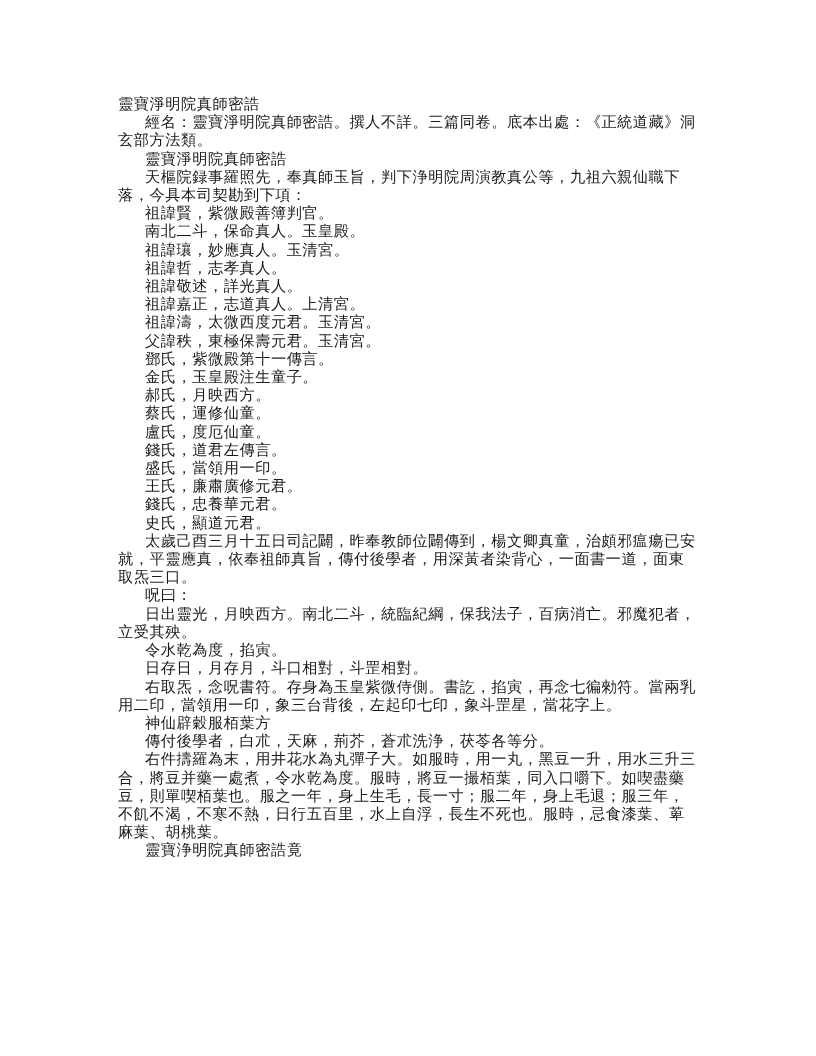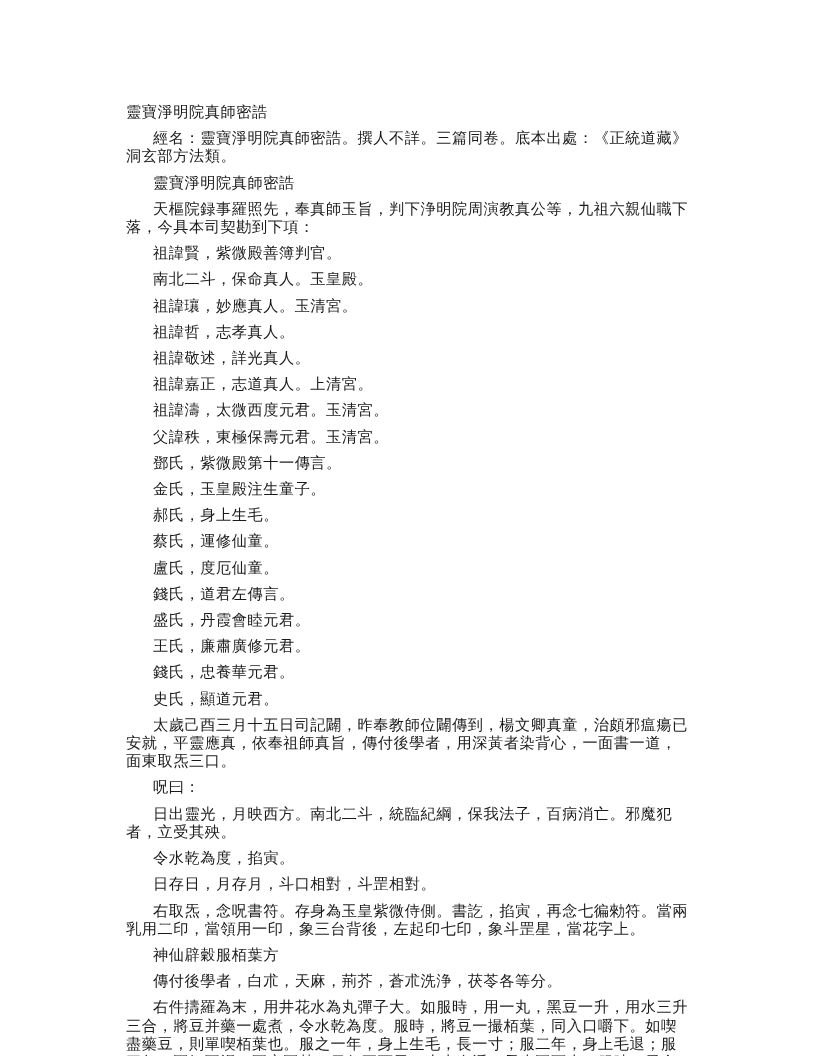--- a/index.html
+++ b/index.html
@@ -18,21 +18,21 @@
     .page {
       position: absolute;
       left: 118px;
       top: 95px;
       width: 582px;
       font-size: 15.2px;
       line-height: 18.2px;
       letter-spacing: 0.55px;
     }
     .line {
-      margin: 8px;
+      margin: 0;
       padding: 0;
       white-space: normal;
       word-break: break-all;
     }
     .indent {
       text-indent: 27px;
     }
     .title {
       text-indent: 0;
     }
@@ -48,25 +48,25 @@
   <p class="line indent">祖諱賢，紫微殿善簿判官。</p>
   <p class="line indent">南北二斗，保命真人。玉皇殿。</p>
   <p class="line indent">祖諱瓖，妙應真人。玉清宮。</p>
   <p class="line indent">祖諱哲，志孝真人。</p>
   <p class="line indent">祖諱敬述，詳光真人。</p>
   <p class="line indent">祖諱嘉正，志道真人。上清宮。</p>
   <p class="line indent">祖諱濤，太微西度元君。玉清宮。</p>
   <p class="line indent">父諱秩，東極保壽元君。玉清宮。</p>
   <p class="line indent">鄧氏，紫微殿第十一傳言。</p>
   <p class="line indent">金氏，玉皇殿注生童子。</p>
-  <p class="line indent">郝氏，身上生毛。</p>
+  <p class="line indent">郝氏，月映西方。</p>
   <p class="line indent">蔡氏，運修仙童。</p>
   <p class="line indent">盧氏，度厄仙童。</p>
   <p class="line indent">錢氏，道君左傳言。</p>
-  <p class="line indent">盛氏，丹霞會睦元君。</p>
+  <p class="line indent">盛氏，當領用一印。</p>
   <p class="line indent">王氏，廉肅廣修元君。</p>
   <p class="line indent">錢氏，忠養華元君。</p>
   <p class="line indent">史氏，顯道元君。</p>
   <p class="line indent">太歲己酉三月十五日司記闢，昨奉教師位闢傳到，楊文卿真童，治頗邪瘟瘍已安就，平靈應真，依奉祖師真旨，傳付後學者，用深黃者染背心，一面書一道，面東取炁三口。</p>
   <p class="line indent">呪曰：</p>
   <p class="line indent">日出靈光，月映西方。南北二斗，統臨紀綱，保我法子，百病消亡。邪魔犯者，立受其殃。</p>
   <p class="line indent">令水乾為度，掐寅。</p>
   <p class="line indent">日存日，月存月，斗口相對，斗罡相對。</p>
   <p class="line indent">右取炁，念呪書符。存身為玉皇紫微侍側。書訖，掐寅，再念七徧勑符。當兩乳用二印，當領用一印，象三台背後，左起印七印，象斗罡星，當花字上。</p>
   <p class="line indent">神仙辟穀服栢葉方</p>

